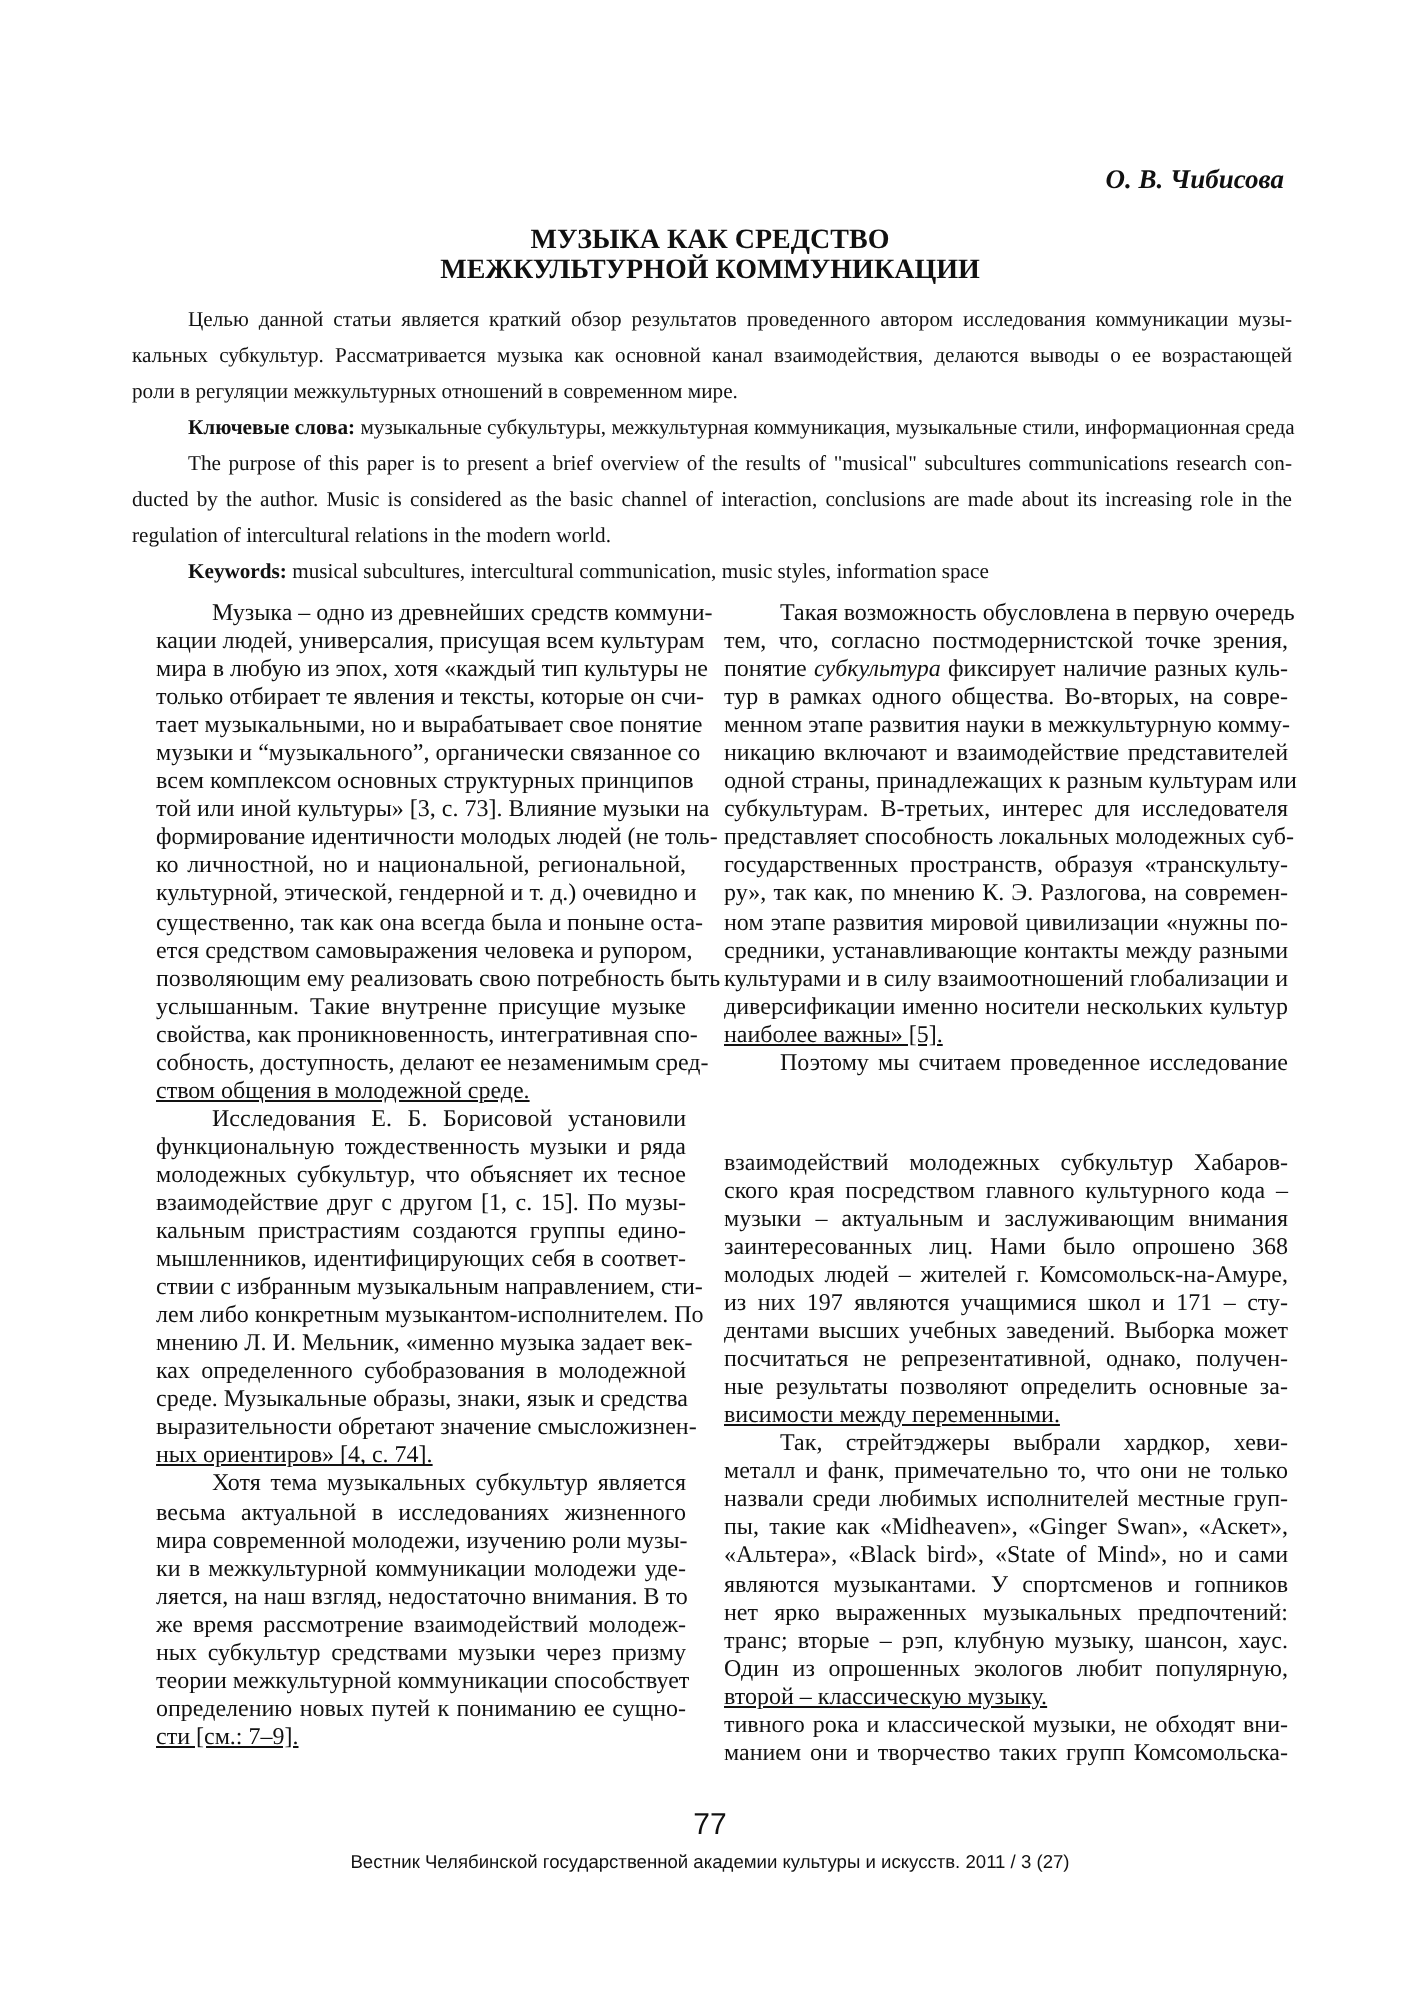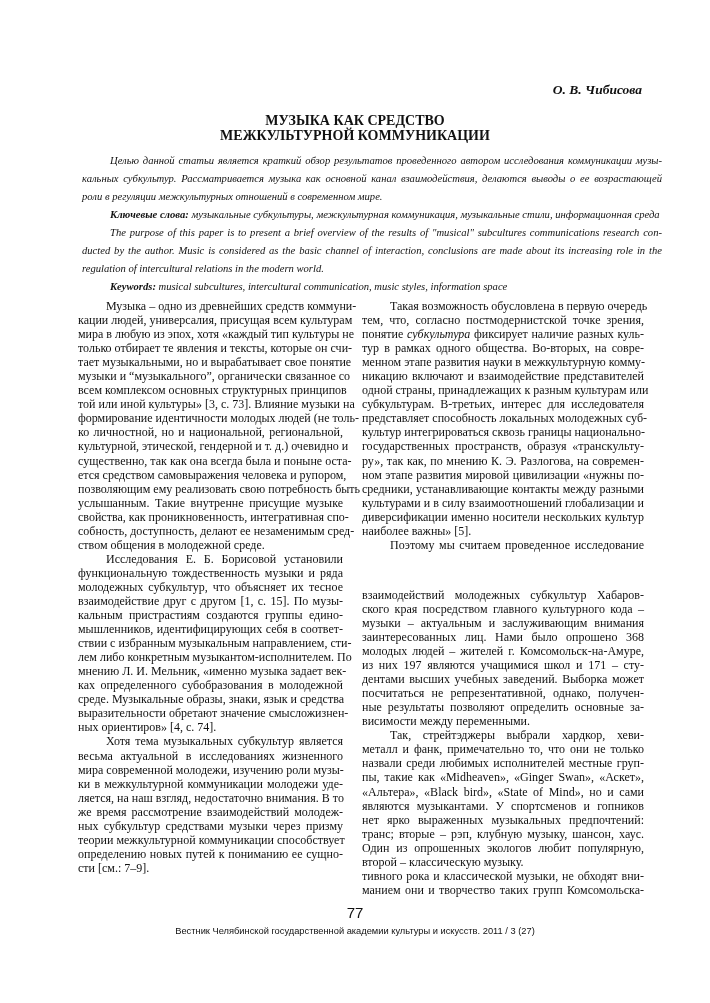--- a/index.html
+++ b/index.html
@@ -1,27 +1,27 @@
 <!DOCTYPE html>
 <html><head>
 <meta charset="utf-8">
 <style>
   html, body { margin: 0; padding: 0; background: #ffffff; }
   body { width: 710px; height: 1003px; position: relative; overflow: hidden; color: #111; font-family: "Liberation Serif", serif; }
   .author { position: absolute; top: 82px; right: 68px; font-size: 13.5px; font-weight: bold; font-style: italic; }
   .title { position: absolute; top: 113px; left: 0; width: 710px; text-align: center; font-size: 14px; font-weight: bold; line-height: 15px; }
   .title div { white-space: nowrap; }
-  .abstract { position: absolute; left: 82px; width: 580px; font-size: 10.6px; font-style: italic; line-height: 18px; }
+  .abstract { position: absolute; left: 66px; width: 580px; font-size: 10.6px; line-height: 18px; }
   .abstract .ln { white-space: nowrap; display: block; text-align: justify; text-align-last: justify; }
   .abstract .ln.last { text-align-last: left; }
   .abstract .ind { padding-left: 28px; }
   .kw-label { font-weight: bold; }
   .col { position: absolute; top: 299px; font-size: 12px; line-height: 15.72px; }
   .col .ln { display: block; white-space: nowrap; text-align: justify; text-align-last: justify; height: 15.72px; }
-  .col .ln.last { text-align-last: left; }
+  .col .ln.last { text-align-last: left; text-decoration: underline; }
   .col .ln.ind { padding-left: 28px; }
   .col.left { left: 78px; width: 265px; }
   .col.right { left: 362px; width: 282px; }
   .it { font-style: italic; }
   .page-num { position: absolute; top: 904px; left: 0; width: 710px; text-align: center; font-family: "Liberation Sans", sans-serif; font-size: 15px; }
   .journal { position: absolute; top: 926px; left: 0; width: 710px; text-align: center; font-family: "Liberation Sans", sans-serif; font-size: 9.3px; }
 </style>
 </head>
 <body>
 
@@ -93,21 +93,20 @@
 <div class="col right">
   <span class="ln ind" style="height: 14.0476px; line-height: 14.0476px;">Такая возможность обусловлена в первую очередь</span>
   <span class="ln" style="height: 14.0476px; line-height: 14.0476px;">тем, что, согласно постмодернистской точке зрения,</span>
   <span class="ln" style="height: 14.0476px; line-height: 14.0476px;"><span>понятие </span><span class="it">субкультура</span><span> фиксирует наличие разных куль-</span></span>
   <span class="ln" style="height: 14.0476px; line-height: 14.0476px;">тур в рамках одного общества. Во-вторых, на совре-</span>
   <span class="ln" style="height: 14.0476px; line-height: 14.0476px;">менном этапе развития науки в межкультурную комму-</span>
   <span class="ln" style="height: 14.0476px; line-height: 14.0476px;">никацию включают и взаимодействие представителей</span>
   <span class="ln" style="height: 14.0476px; line-height: 14.0476px;">одной страны, принадлежащих к разным культурам или</span>
   <span class="ln" style="height: 14.0476px; line-height: 14.0476px;">субкультурам. В-третьих, интерес для исследователя</span>
   <span class="ln" style="height: 14.0476px; line-height: 14.0476px;">представляет способность локальных молодежных суб-</span>
-  <span class="ln" style="height: 14.0476px; line-height: 14.0476px;">культур интегрироваться сквозь границы национально-</span>
   <span class="ln" style="height: 14.0476px; line-height: 14.0476px;">государственных пространств, образуя «транскульту-</span>
   <span class="ln" style="height: 14.0476px; line-height: 14.0476px;">ру», так как, по мнению К. Э. Разлогова, на современ-</span>
   <span class="ln" style="height: 14.0476px; line-height: 14.0476px;">ном этапе развития мировой цивилизации «нужны по-</span>
   <span class="ln" style="height: 14.0476px; line-height: 14.0476px;">средники, устанавливающие контакты между разными</span>
   <span class="ln" style="height: 14.0476px; line-height: 14.0476px;">культурами и в силу взаимоотношений глобализации и</span>
   <span class="ln" style="height: 14.0476px; line-height: 14.0476px;">диверсификации именно носители нескольких культур</span>
   <span class="ln last" style="height: 14.0476px; line-height: 14.0476px;">наиболее важны» [5].</span>
   <span class="ln ind" style="height: 14.0476px; line-height: 14.0476px;">Поэтому мы считаем проведенное исследование</span>
   <span class="ln" style="height: 14.0476px; line-height: 14.0476px; margin-top: 36px;">взаимодействий молодежных субкультур Хабаров-</span>
   <span class="ln" style="height: 14.0476px; line-height: 14.0476px;">ского края посредством главного культурного кода –</span>

